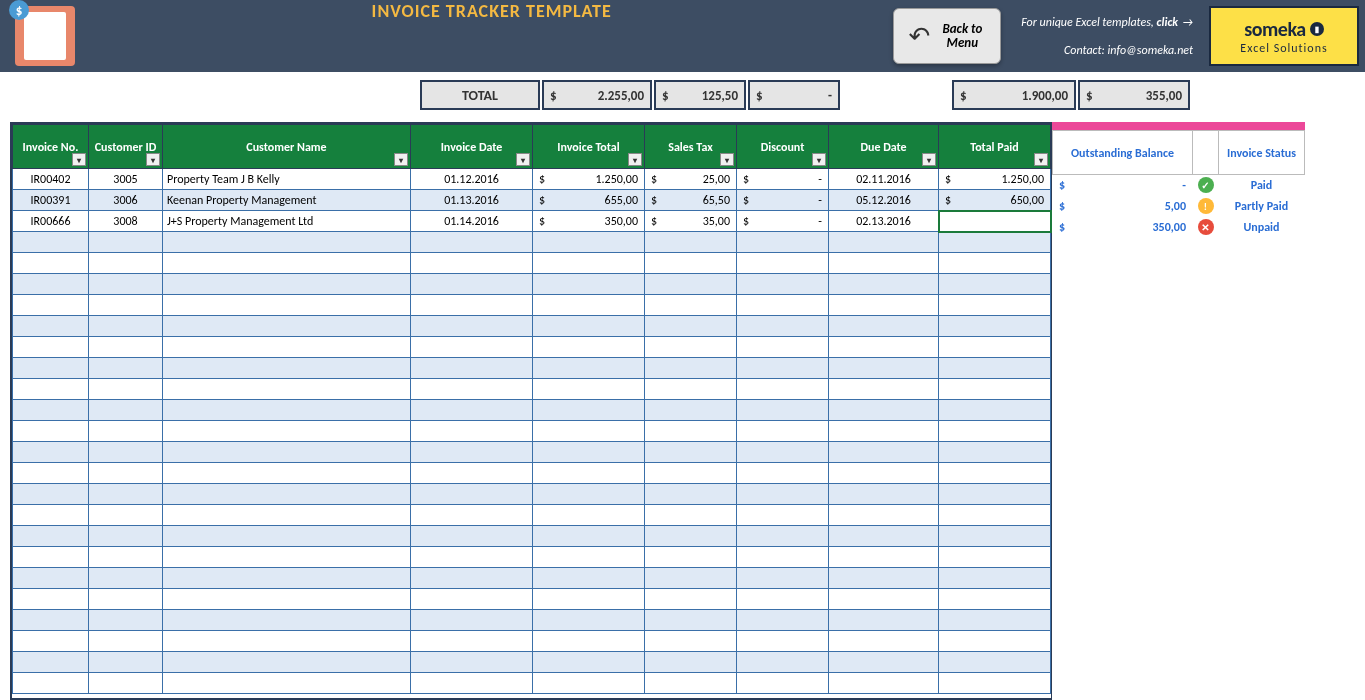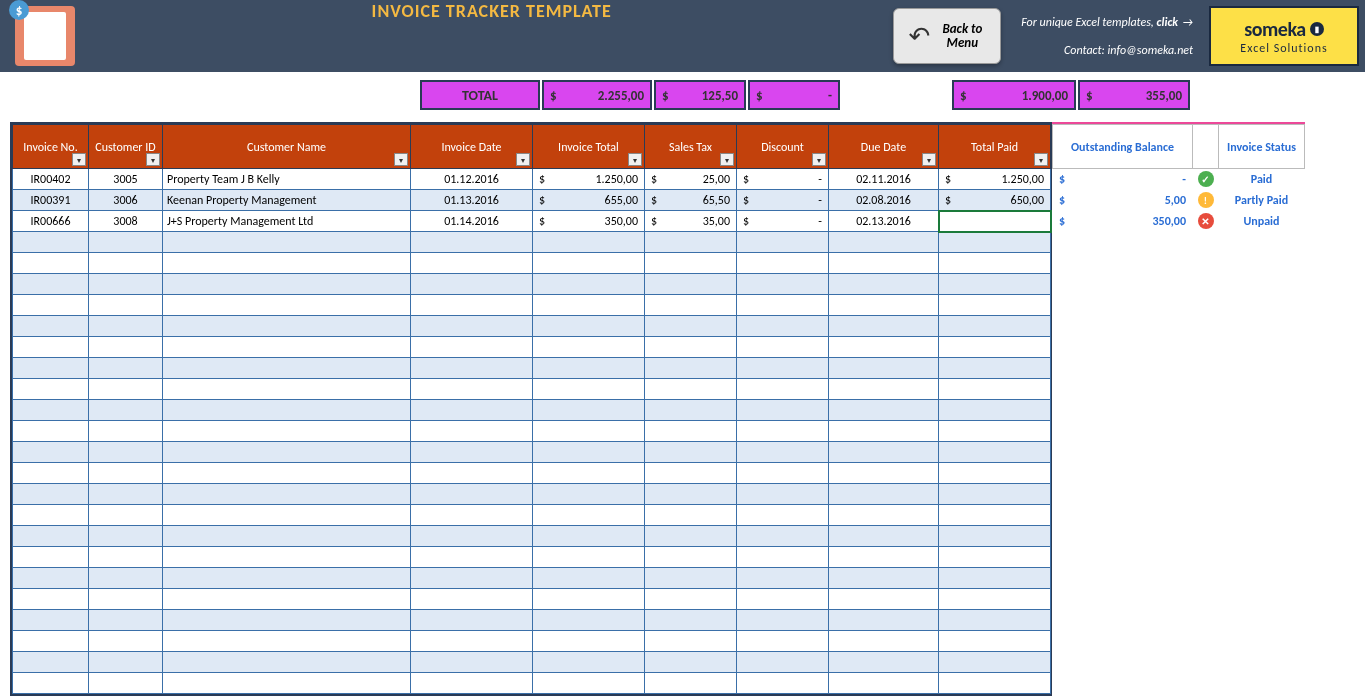--- a/index.html
+++ b/index.html
@@ -104,44 +104,44 @@
 .someka-sub { font-size: 12px; color: #1a2940; letter-spacing: 1px; }
 .someka-dot { width:14px;height:14px;background:#1a2940;border-radius:50%;display:inline-flex;align-items:center;justify-content:center;color:#fff;font-size:8px;}
 
 .totals-row {
   display: flex;
   padding: 8px 0 12px 0;
   gap: 2px;
 }
 .totals-spacer { width: 418px; }
 .total-label, .total-cell {
-  background: #d946ef;
+  background: #e5e5e5;
   border: 2px solid #2a3b56;
   height: 30px;
   display: flex;
   align-items: center;
   font-weight: bold;
   color: #333;
 }
 .total-label { width: 120px; justify-content: center; font-size: 14px; }
 .total-cell { width: 110px; padding: 0 6px; font-size: 13px; }
 .total-cell .cur { width: 14px; }
 .total-cell .val { flex: 1; text-align: right; }
 .total-gap { width: 108px; }
 
 .grid-wrap { padding: 0 4px 0 10px; display:flex; }
 .grid-main { border: 2px solid #2a3b56; border-right:1px solid #2a3b56; }
-.grid-status { border-top: 2px solid #ec4899; }
+.grid-status { border-top: 8px solid #ec4899; }
 
 table { border-collapse: collapse; }
 th, td { border: 1px solid #3a6fa8; font-size: 12px; vertical-align: middle; height: 21px; }
 thead th {
-  background: #c2410c;
+  background: #15803d;
   color: #fff;
-  font-weight: normal;
+  font-weight: bold;
   text-align: center;
   position: relative;
   height: 44px;
   padding: 2px 4px;
   border-color: #2a3b56;
 }
 .filter-btn {
   position: absolute;
   right: 2px;
   bottom: 2px;
@@ -302,21 +302,21 @@
               <span class="val">655,00</span>
             </td>
             <td class="money">
               <span class="cur">$</span>
               <span class="val">65,50</span>
             </td>
             <td class="money">
               <span class="cur">$</span>
               <span class="val">-</span>
             </td>
-            <td class="c">02.08.2016</td>
+            <td class="c">05.12.2016</td>
             <td class="money">
               <span class="cur">$</span>
               <span class="val">650,00</span>
             </td>
           </tr>
           <tr>
             <td class="c">IR00666</td>
             <td class="c">3008</td>
             <td class="l">J+S Property Management Ltd</td>
             <td class="c">01.14.2016</td>

